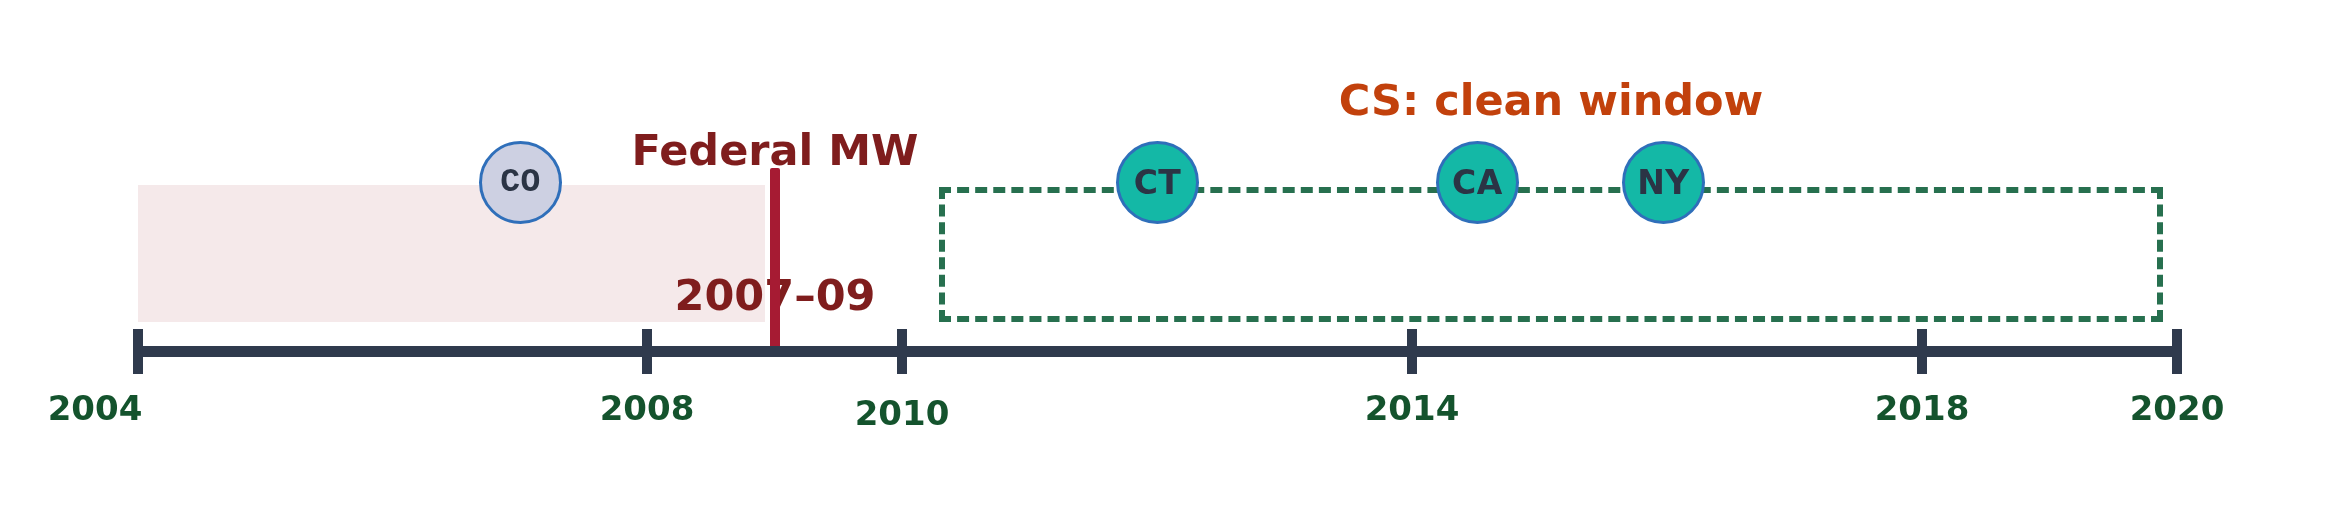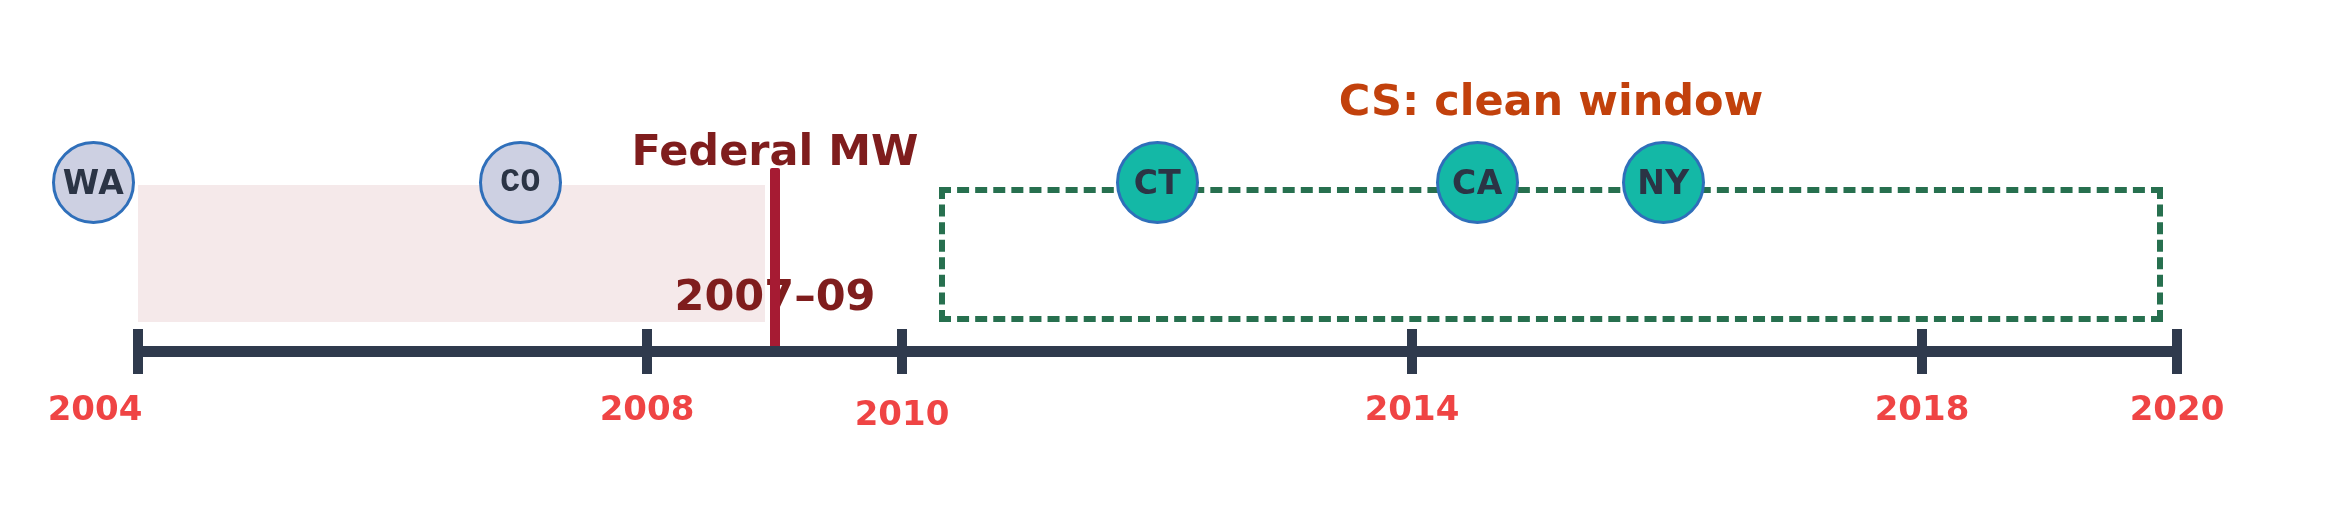--- a/index.html
+++ b/index.html
@@ -4,21 +4,21 @@
 <style>
   html,body{margin:0;padding:0;background:#ffffff;}
   body{font-family:"DejaVu Sans","Liberation Sans",sans-serif;}
   #stage{position:relative;width:2349px;height:530px;background:#ffffff;overflow:hidden;}
 
   .band{position:absolute;background:#f5e9ea;}
   .cleanbox{position:absolute;border:6px dashed #27704f;box-sizing:border-box;background:transparent;}
 
   .axis-line{position:absolute;background:#2f3a4d;border-radius:1px;}
   .tick{position:absolute;background:#2f3a4d;}
-  .tick-label{position:absolute;color:#ef4444;font-weight:bold;font-size:34px;
+  .tick-label{position:absolute;color:#14532d;font-weight:bold;font-size:34px;
       text-align:right;transform:translateX(-50%);white-space:nowrap;}
 
   .event{position:absolute;border-radius:50%;background:#14b8a6;
       border:3px solid #2f6fba;box-sizing:border-box;
       display:flex;align-items:center;justify-content:center;
       color:#2b3445;font-weight:bold;font-size:33px;letter-spacing:.5px;}
   .event.dim{background:#cdd0e2;}
 
   .vline{position:absolute;background:#a61b33;border-radius:2px;}
 
@@ -39,23 +39,20 @@
 
   <div class="ann ann-red" style="left:775px;top:30px;">
     <div>Federal MW</div>
     <div>2007–09</div>
   </div>
 
   <div class="ann ann-green" style="left:1551px;top:76px;"><span>CS: clean window</span></div>
 
   <div class="vline" style="left:770px;top:168px;width:10px;height:188px;"></div>
 
-  <div class="event dim" style="left:52px;top:141px;width:83px;height:83px;">
-    <span>WA</span>
-  </div>
   <div class="event dim" style="left:479px;top:141px;width:83px;height:83px;font-family:Liberation Mono, monospace;">
     <span>CO</span>
   </div>
   <div class="event" style="left:1116px;top:141px;width:83px;height:83px;">
     <span>CT</span>
   </div>
   <div class="event" style="left:1436px;top:141px;width:83px;height:83px;">
     <span>CA</span>
   </div>
   <div class="event" style="left:1622px;top:141px;width:83px;height:83px;text-align:right;">

